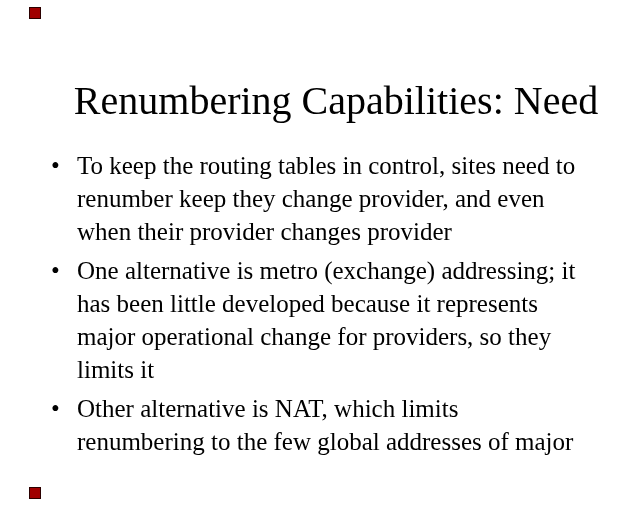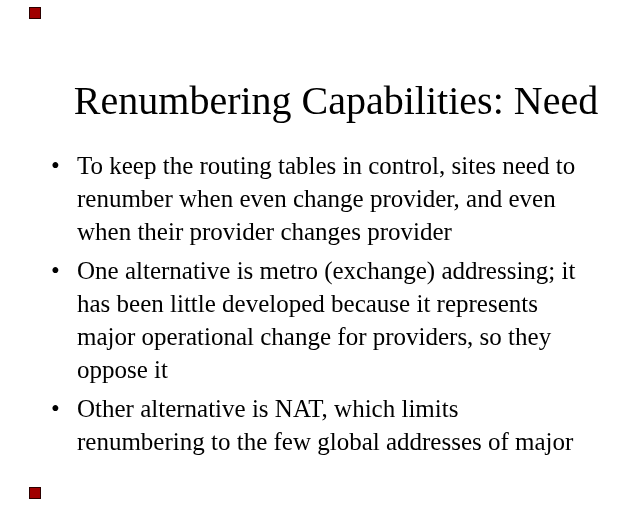--- a/index.html
+++ b/index.html
@@ -72,26 +72,26 @@
 <div class="slide">
 
   <div class="corner-square top"></div>
 
   <h1 class="slide-title">Renumbering Capabilities: Need</h1>
 
   <div class="bullet-list">
 
     <div class="bullet-item">
       <span class="bullet-marker">•</span>
-      <span class="bullet-text">To keep the routing tables in control, sites need to renumber when even change provider, and even when their provider changes provider</span>
+      <span class="bullet-text">To keep the routing tables in control, sites need to renumber keep they change provider, and even when their provider changes provider</span>
     </div>
 
     <div class="bullet-item">
       <span class="bullet-marker">•</span>
-      <span class="bullet-text">One alternative is metro (exchange) addressing; it has been little developed because it represents major operational change for providers, so they oppose it</span>
+      <span class="bullet-text">One alternative is metro (exchange) addressing; it has been little developed because it represents major operational change for providers, so they limits it</span>
     </div>
 
     <div class="bullet-item">
       <span class="bullet-marker">•</span>
       <span class="bullet-text">Other alternative is NAT, which limits renumbering to the few global addresses of major</span>
     </div>
 
   </div>
 
   <div class="corner-square bottom"></div>

